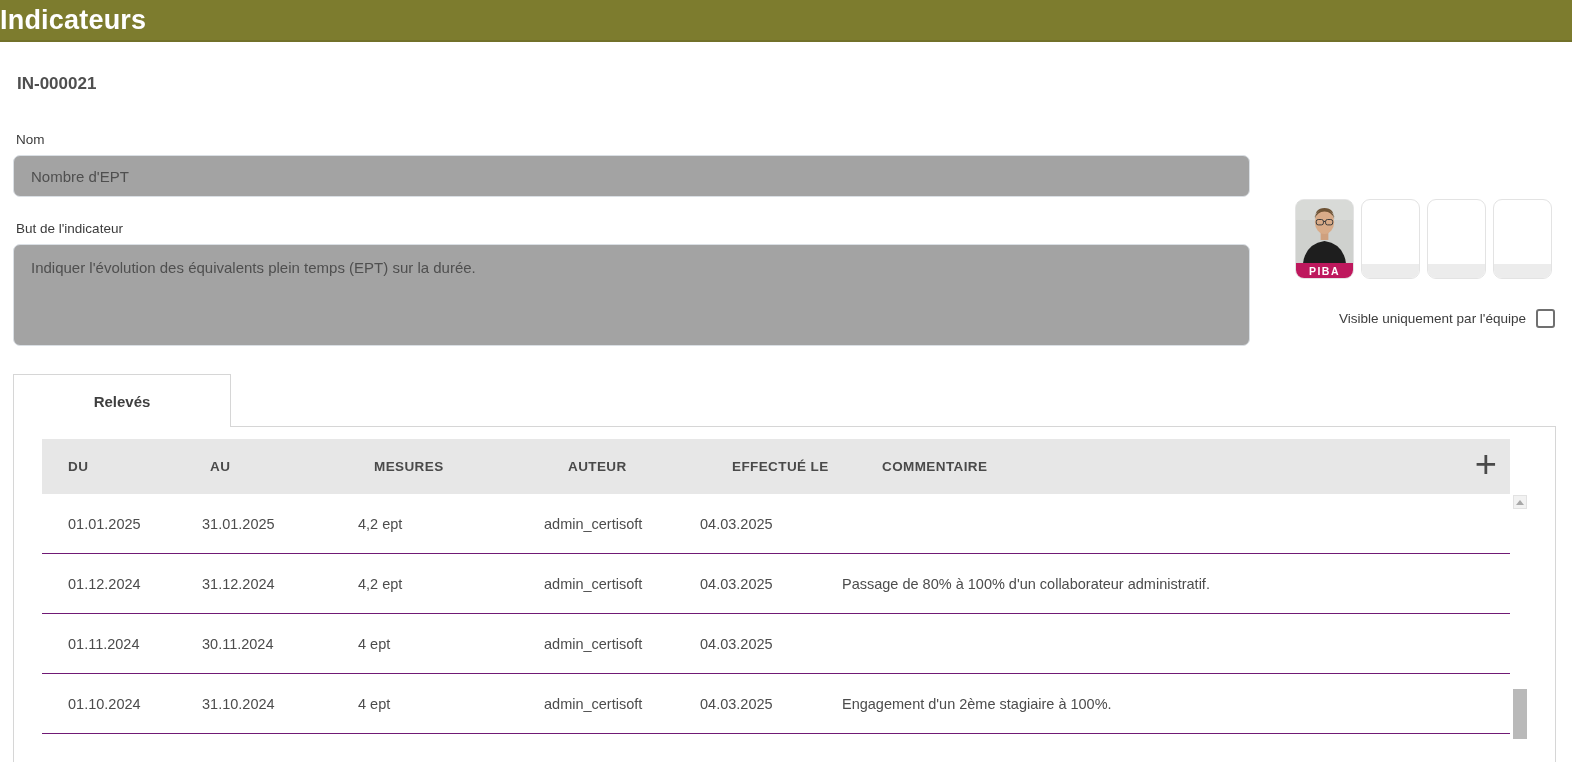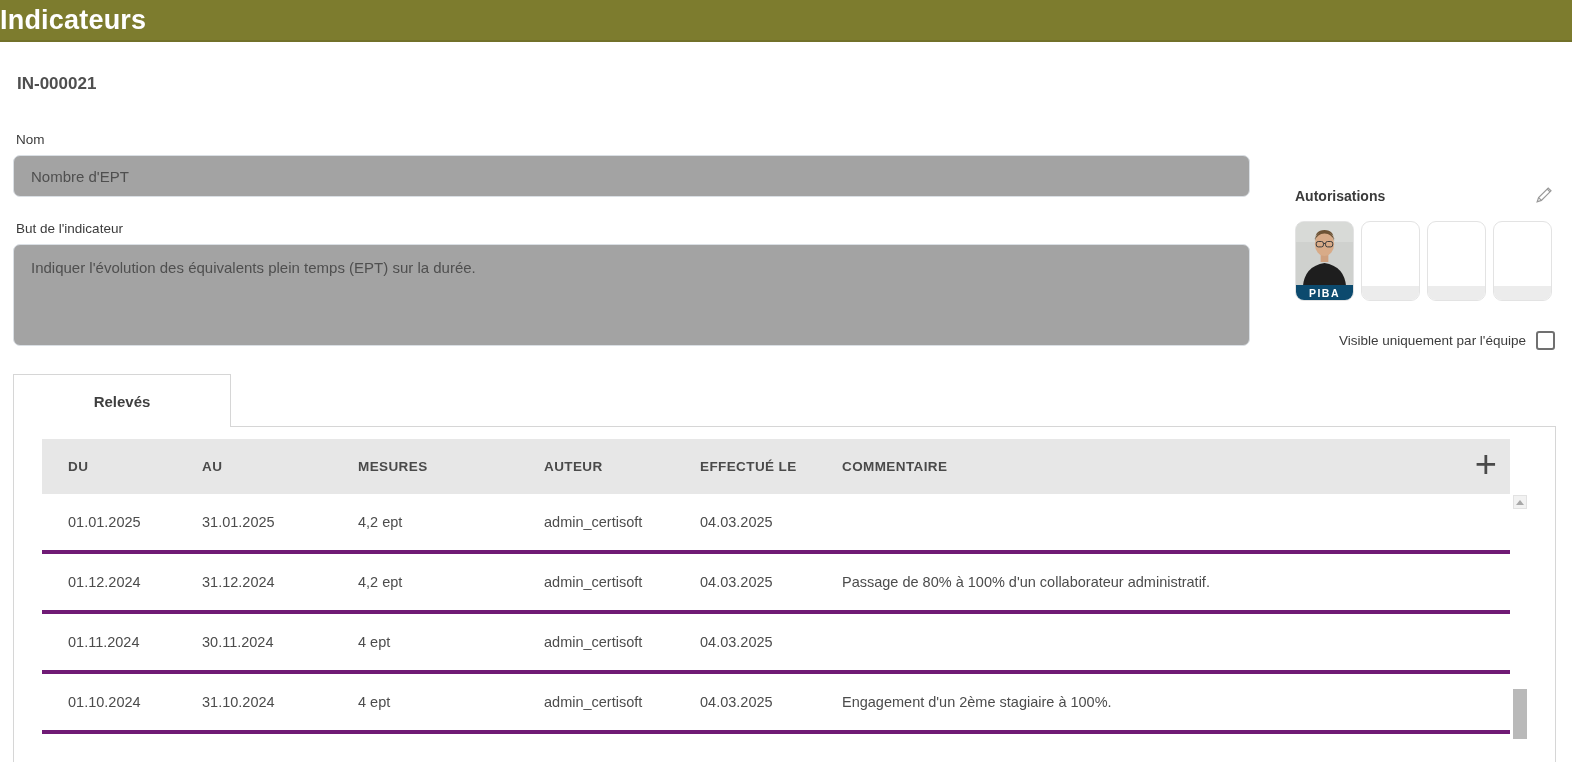--- a/index.html
+++ b/index.html
@@ -27,21 +27,21 @@
   
   .auth { position:absolute; left:1295px; top:114px; width:260px; }
   .auth-head { display:flex; justify-content:space-between; align-items:flex-start; }
   .auth-head .lbl { font-size:14px; font-weight:bold; color:#3b3b3b; }
   .pencil-btn { cursor:pointer; margin-top:-4px; }
   .cards { display:flex; gap:7px; margin-top:11px; }
   .card { width:59px; height:80px; border-radius:9px; border:1px solid #e3e3e3;
     background:#fff; overflow:hidden; position:relative; }
   .card.empty .band { position:absolute; bottom:0; left:0; right:0; height:14px; background:#ececec; }
   .card .photo { width:100%; height:65px; display:block; }
-  .card .badge { position:absolute; bottom:0; left:0; right:0; height:15px; background:#0c4a6e;
+  .card .badge { position:absolute; bottom:0; left:0; right:0; height:15px; background:#be185d;
     color:#fff; font-size:10.5px; font-weight:bold; letter-spacing:1.5px;
     display:flex; align-items:center; justify-content:center; }
   .visibility { display:flex; align-items:center; justify-content:flex-end; margin-top:30px; }
   .visibility .vlabel { font-size:13.5px; color:#3c3c3c; }
   .checkbox { width:19px; height:19px; border:2px solid #707070; border-radius:3px;
     margin-left:10px; background:#fff; display:flex; align-items:center; justify-content:center;
     font-size:13px; color:#3c3c3c; cursor:pointer; }
 
   
   .tabs { display:flex; margin-top:28px; height:52px; position:relative; z-index:2; }
@@ -51,23 +51,23 @@
   .tab.inactive { width:185px; color:#a7a7a7; }
 
   .panel { position:relative; margin-left:0; width:1543px; height:400px;
     border:1px solid #d6d6d6; border-bottom:none; padding:12px 0 0 28px; background:#fff; }
 
   
   .tbl { width:1468px; }
   .trow { display:grid; grid-template-columns:160px 156px 186px 156px 142px 1fr 48px;
     align-items:center; }
   .thead { background:#e7e7e7; height:55px; font-size:13.5px; font-weight:bold;
-    color:#4a4a4a; letter-spacing:.4px; }
+    color:#4a4a4a; letter-spacing:.4px;gap:8px; }
   .thead .c0 { padding-left:26px; }
-  .tdata { height:60px; border-bottom:4px solid #701a75; font-size:14.5px; color:#4c4c4c; background:#fff; }
+  .tdata { height:60px; border-bottom:1px solid #701a75; font-size:14.5px; color:#4c4c4c; background:#fff; }
   .tdata .c0 { padding-left:26px; }
   .tdata.partial { height:6px; border-bottom:none; }
   .cell { overflow:hidden; white-space:nowrap; padding-right:8px; }
   .add-btn { font-size:38px; font-weight:400; color:#4a4a4a; line-height:30px;
     text-align:center; cursor:pointer; user-select:none; padding-bottom:6px; }
 
   
   .vscroll { position:absolute; left:1499px; top:68px; width:14px; height:332px; background:#fff; }
   .vscroll .up { width:14px; height:14px; background:#f2f2f2; border:1px solid #e2e2e2;
     display:flex; align-items:center; justify-content:center; cursor:pointer; }
@@ -87,30 +87,20 @@
 
   <div class="record-id">IN-000021</div>
 
   <div class="field-label">Nom</div>
   <div class="text-input">Nombre d'EPT</div>
 
   <div class="field-label second">But de l'indicateur</div>
   <div class="text-area">Indiquer l'évolution des équivalents plein temps (EPT) sur la durée.</div>
 
   <div class="auth">
-    <div class="auth-head">
-      <span class="lbl">Autorisations</span>
-      <span class="pencil-btn">
-        <svg width="22" height="22" viewBox="0 0 22 22">
-          <path d="M4.2 17.8 L5.6 13.6 L15.2 4 L18 6.8 L8.4 16.4 Z" fill="none" stroke="#9a9a9a" stroke-width="1.2"></path>
-          <path d="M14.2 5 L17 7.8" stroke="#9a9a9a" stroke-width="1.2"></path>
-          <path d="M5.6 13.6 L8.4 16.4" stroke="#9a9a9a" stroke-width="1.2"></path>
-        </svg>
-      </span>
-    </div>
     <div class="cards">
       <div class="card">
         <svg class="photo" viewBox="0 0 59 65" preserveAspectRatio="none">
           <rect width="59" height="65" fill="#cfd1ce"></rect>
           <rect width="59" height="20" fill="#d8dad7"></rect>
           <rect x="25.5" y="30" width="8" height="10" fill="#cfa07e"></rect>
           <ellipse cx="29.5" cy="22" rx="10" ry="12" fill="#d8ab88"></ellipse>
           <path d="M19.5 20 Q19 8 29.5 8 Q40 8 39.5 20 L39.5 16 Q38 10 29.5 10.5 Q21 10 19.5 16 Z" fill="#6e5335"></path>
           <path d="M19.5 19 Q20 9.5 29.5 9.5 Q39 9.5 39.5 19 Q37 11.5 29.5 11.5 Q22 11.5 19.5 19 Z" fill="#6e5335"></path>
           <rect x="21" y="19.5" width="7.4" height="5.4" rx="2" fill="none" stroke="#3a3a3a" stroke-width="1"></rect>

